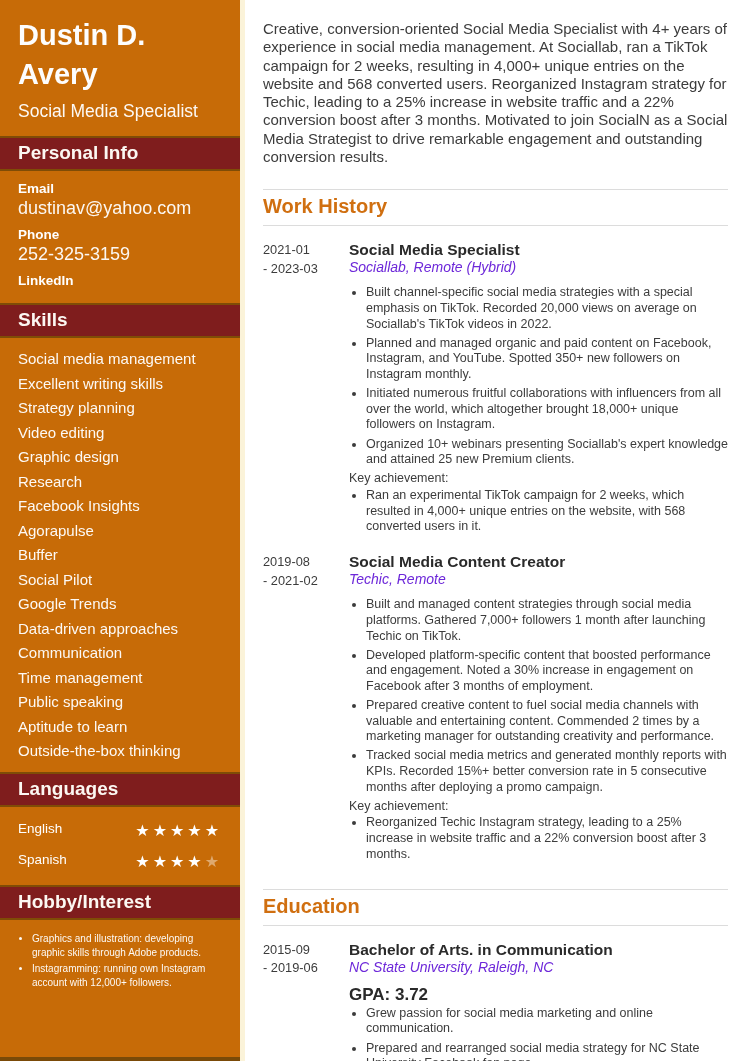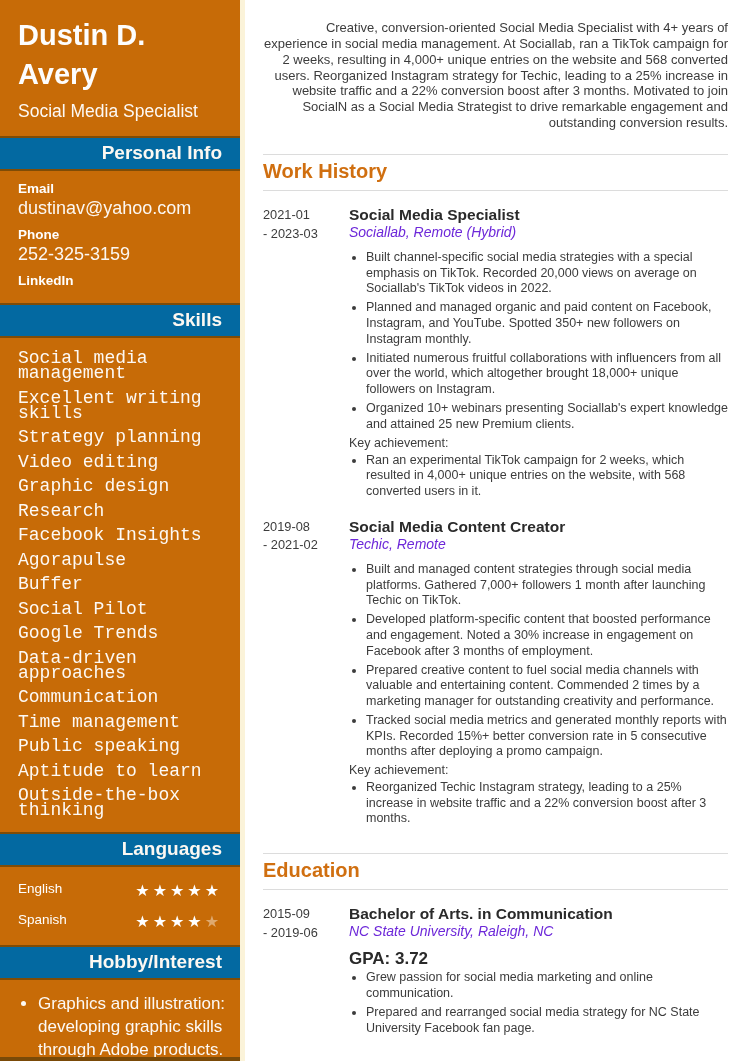--- a/index.html
+++ b/index.html
@@ -33,79 +33,75 @@
     line-height: 1.33;
     color: #FDFDFD;
   }
   .person-title {
     margin: 8px 18px 0 18px;
     font-size: 17.5px;
     color: rgba(255,255,255,0.96);
   }
   .band {
     margin-top: 14px;
-    background: #0369a1;
+    background: #7f1d1d;
     border-top: 2px solid #7F4C06;
     border-bottom: 2px solid #7F4C06;
-    padding: 4px 18px 5px 28px;
+    padding: 4px 18px 5px 18px;
     font-size: 19px;
     font-weight: bold;
     color: #FCF8F2;
-    text-align: right;
   }
   .contact-area { padding: 0 18px 0 18px; }
   .contact-field { margin-top: 9px; }
   .contact-label { font-weight: bold; font-size: 13.5px; line-height: 17px; }
   .contact-value { font-size: 18px; line-height: 17px; margin-top: 3px; color: rgba(255,255,255,0.95); }
   ul.skills-list {
     list-style: none;
     padding: 0 18px;
     margin-top: 13px;
   }
   ul.skills-list li {
-    font-size: 18px;
+    font-size: 15px;
     line-height: 15px;
     margin-bottom: 9.5px;
     color: rgba(255,255,255,0.96);
-    font-family: Liberation Mono, monospace;
   }
   .languages-area { padding: 2px 18px 0 18px; }
   .language-row {
     display: flex;
     justify-content: space-between;
     margin-top: 12px;
   }
   .language-name { font-size: 13.5px; }
   .stars { font-size: 16px; letter-spacing: 3px; white-space: nowrap; }
   .star.filled { color: #ffffff; }
   .star.dim { color: rgba(255,255,255,0.42); }
   ul.hobby-list {
     list-style: disc outside;
     margin: 12px 14px 0 32px;
   }
   ul.hobby-list li {
-    font-size: 17px;
+    font-size: 10px;
     line-height: 1.36;
     margin-bottom: 3px;
     color: rgba(255,255,255,0.96);
-    margin-left: 6px;
   }
   
   .content {
     flex: 1;
     background: #ffffff;
     border-left: 5px solid #FBF3D9;
     padding: 20px 22px 0 18px;
     color: #3C3C3C;
   }
   .summary {
-    font-size: 13px;
+    font-size: 15px;
     line-height: 1.22;
     color: #3C3C3C;
-    text-align: right;
   }
   h2.section-heading {
     color: #D06F10;
     font-size: 20px;
     font-weight: bold;
     border-top: 1px solid #DCDCDC;
     border-bottom: 1px solid #DCDCDC;
     padding: 5px 0 7px 0;
     margin-top: 23px;
   }

